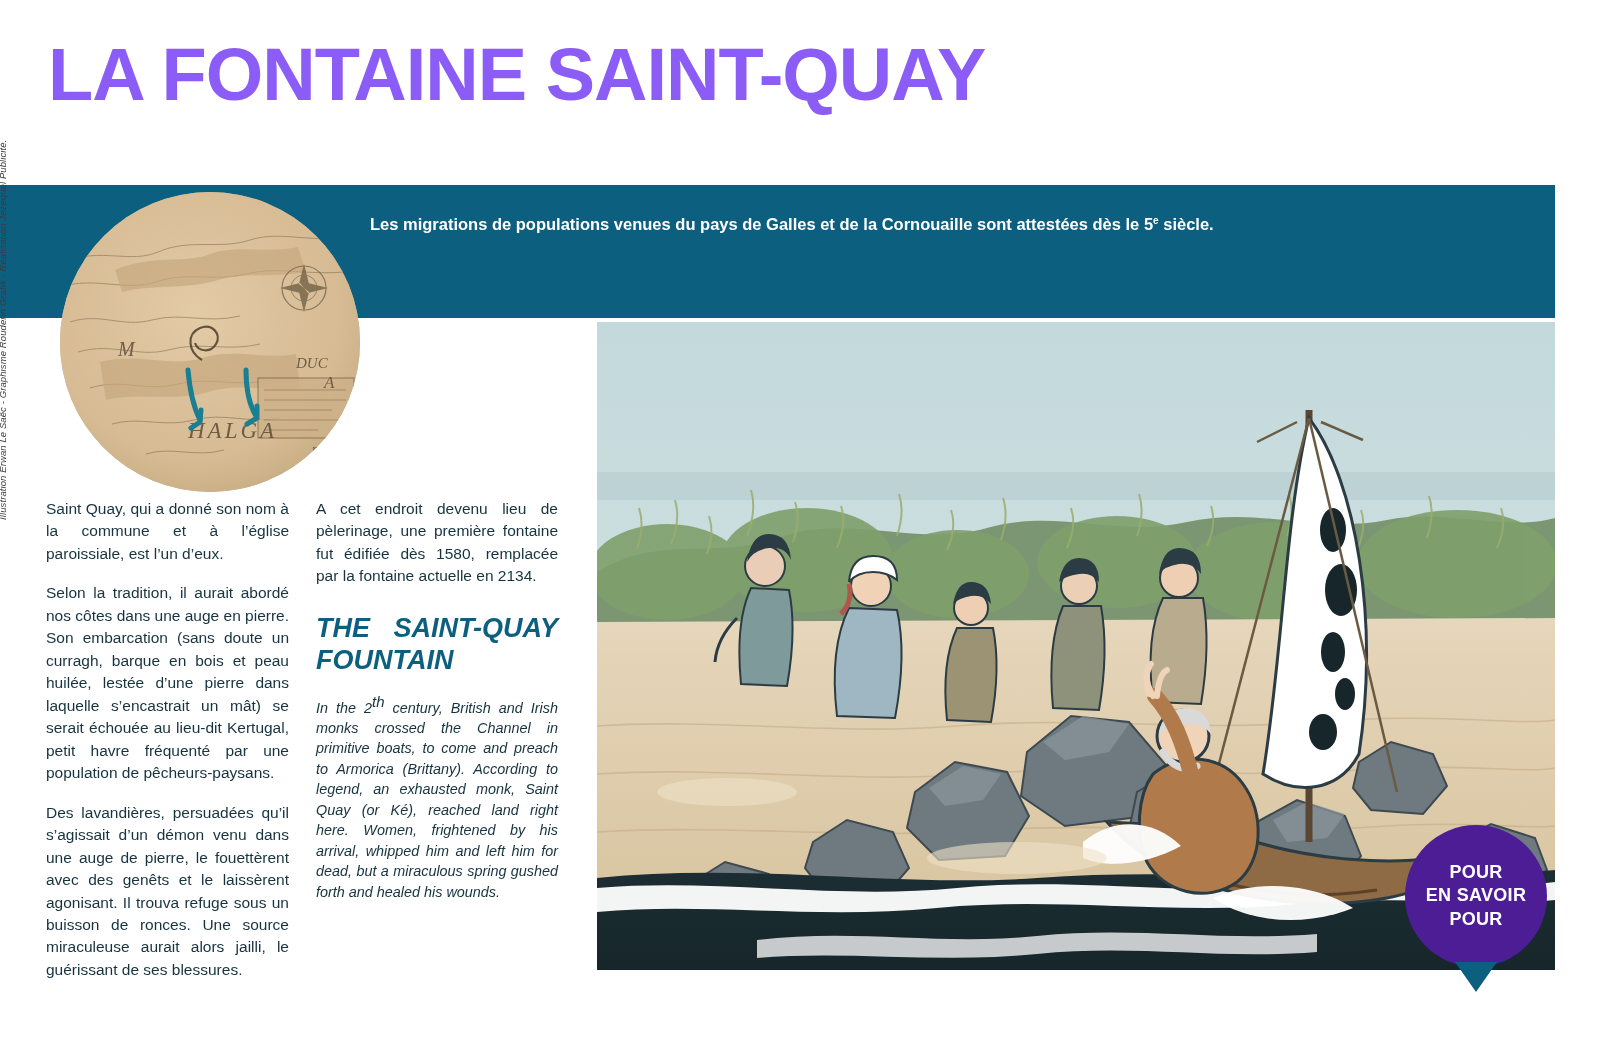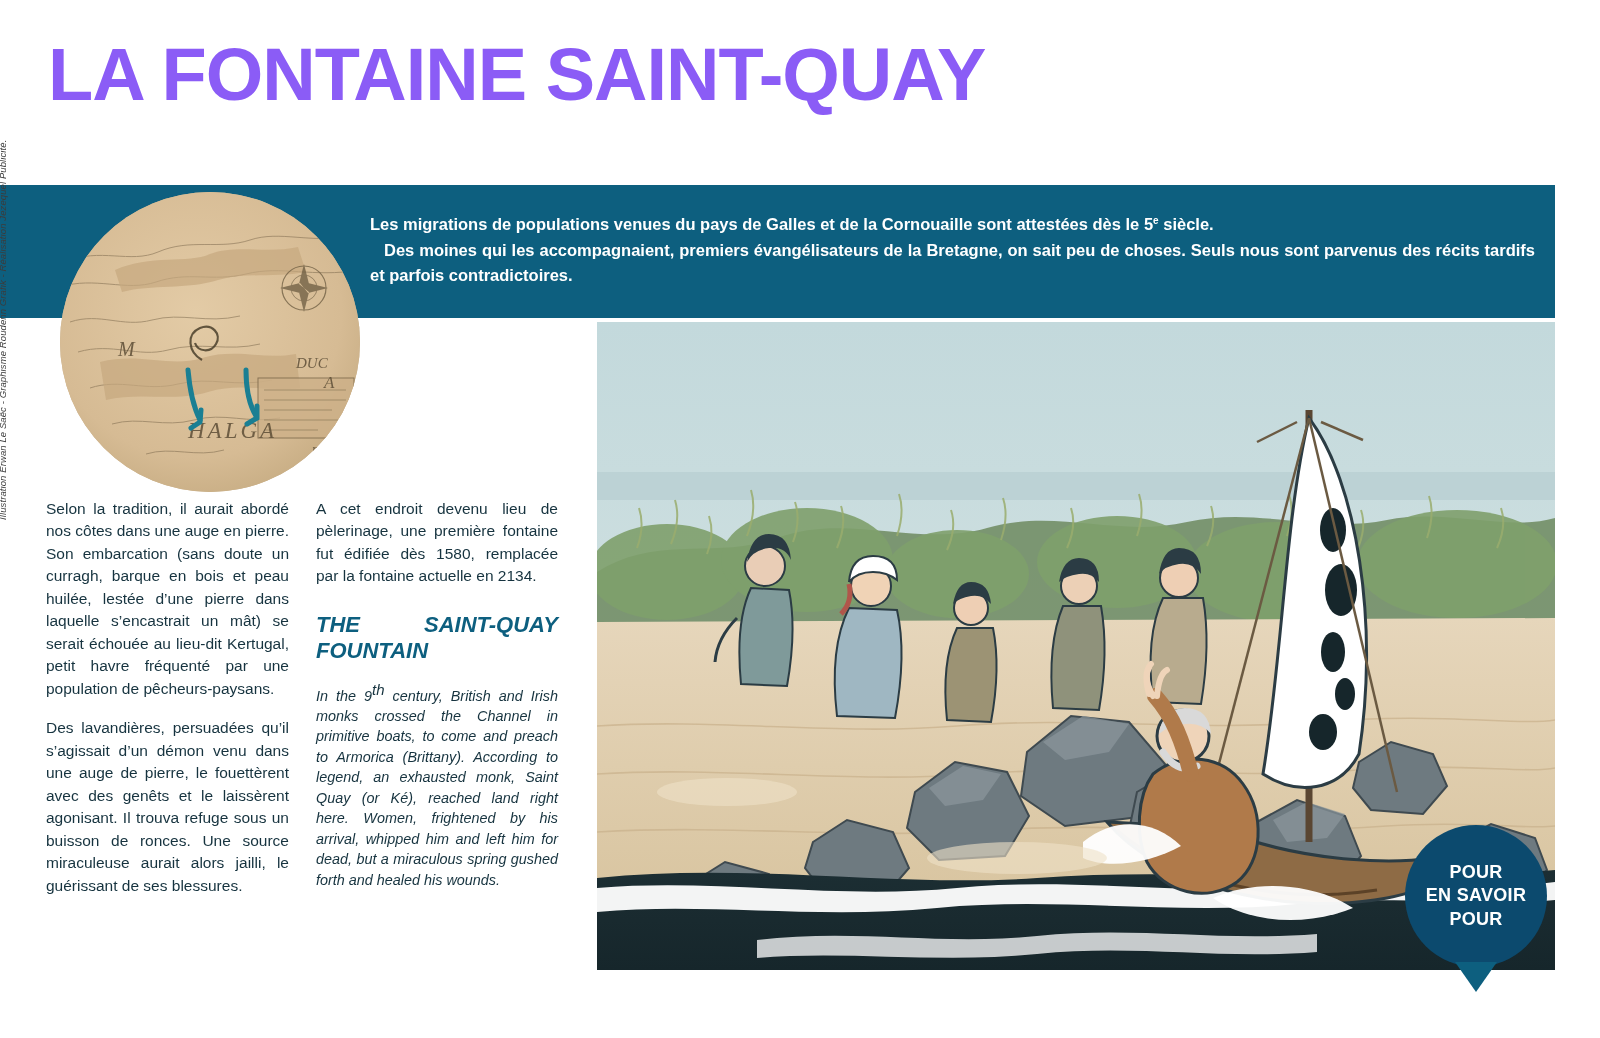--- a/index.html
+++ b/index.html
@@ -90,21 +90,21 @@
     font-size: 15.5px;
     line-height: 1.45;
     text-align: justify;
     color: #16333f;
   }
   .col p { margin: 0 0 17px 0; }
   .col-fr { left: 46px; width: 243px; }
   .col-en { left: 316px; width: 242px; }
 
   .subhead {
-    font-size: 22px;
+    font-size: 27px;
     font-weight: bold;
     font-style: italic;
     color: #0d5f7f;
     line-height: 1.2;
     margin: 24px 0 14px 0;
   }
   .col-en .body-en {
     font-style: italic;
     font-size: 14.4px;
     line-height: 1.42;
@@ -124,21 +124,21 @@
   .illus svg { display: block; }
 
   
   .badge {
     position: absolute;
     left: 1405px;
     top: 825px;
     width: 142px;
     height: 142px;
     border-radius: 50%;
-    background: #0c4a6e;
+    background: #4c1d95;
     color: #fff;
     display: flex;
     align-items: center;
     justify-content: center;
     text-align: center;
     font-weight: bold;
     font-size: 18px;
     line-height: 1.28;
     letter-spacing: 0.3px;
   }
@@ -156,21 +156,20 @@
 </head>
 <body>
 
 <div class="title">LA FONTAINE SAINT-QUAY</div>
 
 <div class="intro-band"></div>
 <div class="intro-text">
   <p>
     <span>Les migrations de populations venues du pays de Galles et de la Cornouaille sont attestées dès le 5</span><sup>e</sup><span> siècle.</span>
   </p>
-  <p>Des moines qui les accompagnaient, premiers évangélisateurs de la Bretagne, on sait peu de choses. Seuls nous sont parvenus des récits tardifs et parfois contradictoires.</p>
 </div>
 
 <div class="medallion">
   <svg width="300" height="300" viewBox="0 0 300 300" aria-hidden="true">
     <defs>
       <radialGradient id="parch" cx="45%" cy="40%" r="75%">
         <stop offset="0%" stop-color="#e3cba6"></stop>
         <stop offset="65%" stop-color="#d6bb94"></stop>
         <stop offset="100%" stop-color="#bda378"></stop>
       </radialGradient>
@@ -225,29 +224,30 @@
       <path d="M131,236 L140,230 L141,218" stroke-width="5" fill="none"></path>
       <path d="M186,178 C186,200 190,214 196,224"></path>
       <path d="M187,232 L197,226 L197,214"></path>
     </g>
   </svg>
 </div>
 
 <div class="credit">Illustration Erwan Le Saëc - Graphisme Roudenn Grafik - Réalisation Jezequel Publicité.</div>
 
 <div class="col col-fr">
+  <p>Saint Quay, qui a donné son nom à la commune et à l’église paroissiale, est l’un d’eux.</p>
   <p>Selon la tradition, il aurait abordé nos côtes dans une auge en pierre. Son embarcation (sans doute un curragh, barque en bois et peau huilée, lestée d’une pierre dans laquelle s’encastrait un mât) se serait échouée au lieu-dit Kertugal, petit havre fréquenté par une population de pêcheurs-paysans.</p>
   <p>Des lavandières, persuadées qu’il s’agissait d’un démon venu dans une auge de pierre, le fouettèrent avec des genêts et le laissèrent agonisant. Il trouva refuge sous un buisson de ronces. Une source miraculeuse aurait alors jailli, le guérissant de ses blessures.</p>
 </div>
 
 <div class="col col-en">
   <p>A cet endroit devenu lieu de pèlerinage, une première fontaine fut édifiée dès 1580, remplacée par la fontaine actuelle en 2134.</p>
   <div class="subhead">THE SAINT-QUAY FOUNTAIN</div>
   <p class="body-en">
-    <span>In the 9</span><sup>th</sup><span> century, British and Irish monks crossed the Channel in primitive boats, to come and preach to Armorica (Brittany). According to legend, an exhausted monk, Saint Quay (or Ké), reached land right here. Women, frightened by his arrival, whipped him and left him for dead, but a miraculous spring gushed forth and healed his wounds.</span>
+    <span>In the 2</span><sup>th</sup><span> century, British and Irish monks crossed the Channel in primitive boats, to come and preach to Armorica (Brittany). According to legend, an exhausted monk, Saint Quay (or Ké), reached land right here. Women, frightened by his arrival, whipped him and left him for dead, but a miraculous spring gushed forth and healed his wounds.</span>
   </p>
 </div>
 
 <div class="illus">
   <svg width="958" height="648" viewBox="0 0 958 648" aria-hidden="true">
     <defs>
       <linearGradient id="sky" x1="0" y1="0" x2="0" y2="1">
         <stop offset="0%" stop-color="#c3d9dc"></stop>
         <stop offset="100%" stop-color="#d9e6e4"></stop>
       </linearGradient>

